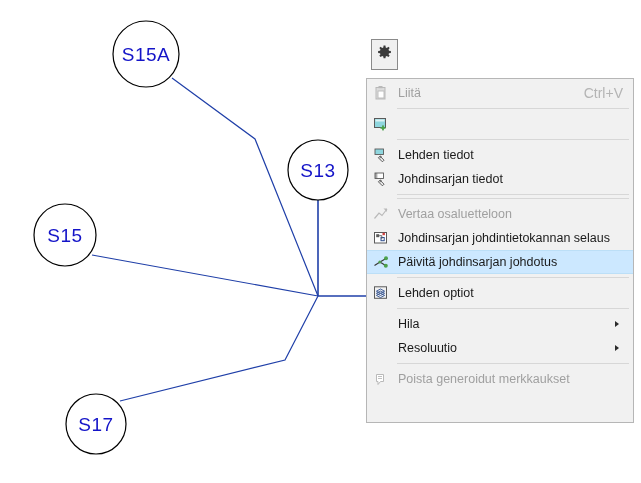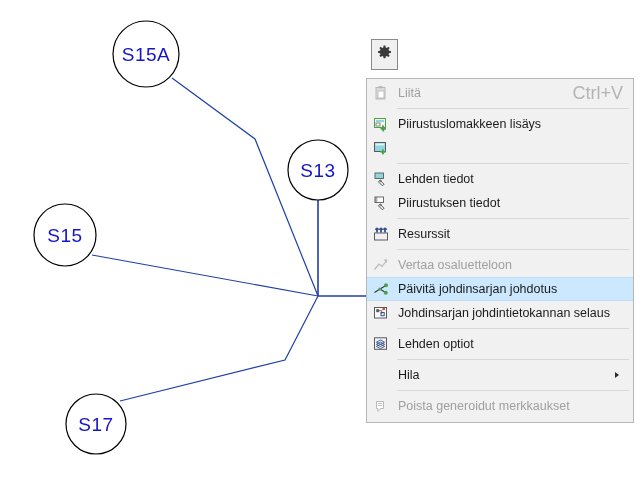--- a/index.html
+++ b/index.html
@@ -90,21 +90,21 @@
     align-items: center;
     justify-content: center;
   }
   .menu-item .mi-label {
     flex: 1;
     font-size: 12.5px;
     line-height: 24px;
     padding-left: 3px;
   }
   .menu-item .mi-accel {
-    font-size: 18px;
+    font-size: 14px;
     color: #6d6d6d;
     padding-left: 14px;
     padding-right: 4px;
   }
   .menu-item .mi-arrow {
     width: 12px;
     display: flex;
     align-items: center;
     justify-content: center;
     padding-right: 4px;
@@ -187,33 +187,20 @@
            <rect x="5" y="6" width="6" height="7" fill="#ffffff" stroke="#b9b9b9" stroke-width="0.9"></rect>
           </svg>
         </span>
         <span class="mi-label">Liitä</span>
         <span class="mi-accel">Ctrl+V</span>
       </li>
       <li class="menu-sep"></li>
       <li class="menu-item">
         <span class="mi-icon">
           <svg width="16" height="16" viewBox="0 0 16 16">
-            <rect x="1.5" y="2.5" width="11" height="9" fill="#f7f4e8" stroke="#4ca14c" stroke-width="1"></rect>
-           <rect x="3" y="4" width="8" height="2" fill="#8fd6de"></rect>
-           <rect x="3" y="7" width="4" height="3" fill="#ffffff" stroke="#5a5a5a" stroke-width="0.7"></rect>
-           <path d="M8.5 12.5h2v-2h2v2h2v2h-2v2h-2v-2h-2z" fill="#4ca14c" transform="translate(-2,-2) scale(0.85) translate(3,4)"></path>
-           <rect x="7.5" y="11" width="5" height="1.8" fill="#4ca14c"></rect>
-           <rect x="9.1" y="9.4" width="1.8" height="5" fill="#4ca14c"></rect>
-          </svg>
-        </span>
-        <span class="mi-label">Piirustuslomakkeen lisäys</span>
-      </li>
-      <li class="menu-item">
-        <span class="mi-icon">
-          <svg width="16" height="16" viewBox="0 0 16 16">
             <rect x="1.5" y="2.5" width="11" height="9" fill="#8fd6de" stroke="#5a5a5a" stroke-width="1"></rect>
            <rect x="2.5" y="3.5" width="9" height="2" fill="#ffffff" opacity="0.7"></rect>
            <rect x="7.5" y="11" width="5" height="1.8" fill="#4ca14c"></rect>
            <rect x="9.1" y="9.4" width="1.8" height="5" fill="#4ca14c"></rect>
           </svg>
         </span>
       </li>
       <li class="menu-sep"></li>
       <li class="menu-item">
         <span class="mi-icon">
@@ -227,87 +214,83 @@
       </li>
       <li class="menu-item">
         <span class="mi-icon">
           <svg width="16" height="16" viewBox="0 0 16 16">
             <rect x="2" y="2" width="8.5" height="5.5" fill="#ffffff" stroke="#5a5a5a" stroke-width="0.9"></rect>
            <rect x="2" y="2" width="2.4" height="5.5" fill="#5a5a5a" opacity="0.5"></rect>
            <path d="M7 9.2l4 4-1.6 1.6-4-4z" fill="none" stroke="#5a5a5a" stroke-width="1"></path>
            <circle cx="7.6" cy="9.9" r="0.8" fill="none" stroke="#5a5a5a" stroke-width="0.8"></circle>
           </svg>
         </span>
-        <span class="mi-label">Piirustuksen tiedot</span>
-      </li>
-      <li class="menu-sep"></li>
-      <li class="menu-item">
-        <span class="mi-icon">
-          <svg width="16" height="16" viewBox="0 0 16 16">
-            <rect x="1.5" y="7" width="13" height="7" fill="none" stroke="#5a5a5a" stroke-width="1"></rect>
-           <path d="M4 6.5V2m0 0l-1.6 1.8M4 2l1.6 1.8" stroke="#2f4f8f" stroke-width="1.7" fill="none"></path>
-           <path d="M8 6.5V2m0 0l-1.6 1.8M8 2l1.6 1.8" stroke="#2f4f8f" stroke-width="1.7" fill="none"></path>
-           <path d="M12 6.5V2m0 0l-1.6 1.8M12 2l1.6 1.8" stroke="#2f4f8f" stroke-width="1.7" fill="none"></path>
-          </svg>
-        </span>
-        <span class="mi-label">Resurssit</span>
-      </li>
+        <span class="mi-label">Johdinsarjan tiedot</span>
+      </li>
+      <li class="menu-sep"></li>
       <li class="menu-sep"></li>
       <li class="menu-item disabled">
         <span class="mi-icon">
           <svg width="16" height="16" viewBox="0 0 16 16">
             <path d="M1.5 12.5L6 7l3 2.5 5-6.5" fill="none" stroke="#b9b9b9" stroke-width="1.2"></path>
            <path d="M10.5 2.5h3.5v3.5z" fill="#b9b9b9"></path>
           </svg>
         </span>
         <span class="mi-label">Vertaa osaluetteloon</span>
-      </li>
-      <li class="menu-item highlighted">
-        <span class="mi-icon">
-          <svg width="16" height="16" viewBox="0 0 16 16">
-            <path d="M1.5 11.5L7 8 13 4.5M7 8l5.5 3.5" fill="none" stroke="#3a3a3a" stroke-width="1.2"></path>
-           <circle cx="13" cy="4.2" r="2" fill="#4ca14c"></circle>
-           <circle cx="12.8" cy="11.8" r="2" fill="#4ca14c"></circle>
-           <circle cx="6.8" cy="8" r="1.5" fill="#4ca14c"></circle>
-          </svg>
-        </span>
-        <span class="mi-label">Päivitä johdinsarjan johdotus</span>
       </li>
       <li class="menu-item">
         <span class="mi-icon">
           <svg width="16" height="16" viewBox="0 0 16 16">
             <rect x="1.5" y="2.5" width="12" height="10.5" fill="#ffffff" stroke="#5a5a5a" stroke-width="1"></rect>
            <rect x="3.2" y="4.2" width="3" height="3" fill="#5a5a5a"></rect>
            <rect x="8" y="7.5" width="3.2" height="3.2" fill="none" stroke="#2f4f8f" stroke-width="1"></rect>
            <path d="M6.2 5.7h2.6v3.4" fill="none" stroke="#5a5a5a" stroke-width="0.9"></path>
            <rect x="9.5" y="2.8" width="2.4" height="2.4" fill="#d04040"></rect>
           </svg>
         </span>
         <span class="mi-label">Johdinsarjan johdintietokannan selaus</span>
       </li>
+      <li class="menu-item highlighted">
+        <span class="mi-icon">
+          <svg width="16" height="16" viewBox="0 0 16 16">
+            <path d="M1.5 11.5L7 8 13 4.5M7 8l5.5 3.5" fill="none" stroke="#3a3a3a" stroke-width="1.2"></path>
+           <circle cx="13" cy="4.2" r="2" fill="#4ca14c"></circle>
+           <circle cx="12.8" cy="11.8" r="2" fill="#4ca14c"></circle>
+           <circle cx="6.8" cy="8" r="1.5" fill="#4ca14c"></circle>
+          </svg>
+        </span>
+        <span class="mi-label">Päivitä johdinsarjan johdotus</span>
+      </li>
       <li class="menu-sep"></li>
       <li class="menu-item">
         <span class="mi-icon">
           <svg width="16" height="16" viewBox="0 0 16 16">
             <rect x="1.5" y="1.8" width="12" height="11.5" fill="none" stroke="#5a5a5a" stroke-width="1"></rect>
            <path d="M3.4 6.2L7.5 4l4.1 2.2-4.1 2.2z" fill="none" stroke="#2f4f8f" stroke-width="0.9"></path>
            <path d="M3.4 8.3L7.5 6.1l4.1 2.2-4.1 2.2z" fill="none" stroke="#2f4f8f" stroke-width="0.9"></path>
            <path d="M3.4 10.4L7.5 8.2l4.1 2.2-4.1 2.2z" fill="none" stroke="#2f4f8f" stroke-width="0.9"></path>
           </svg>
         </span>
         <span class="mi-label">Lehden optiot</span>
       </li>
       <li class="menu-sep"></li>
       <li class="menu-item noicon">
         <span class="mi-icon"></span>
         <span class="mi-label">Hila</span>
         <span class="mi-arrow">
           <span class="arrow-glyph"></span>
         </span>
       </li>
+      <li class="menu-item noicon">
+        <span class="mi-icon"></span>
+        <span class="mi-label">Resoluutio</span>
+        <span class="mi-arrow">
+          <span class="arrow-glyph"></span>
+        </span>
+      </li>
       <li class="menu-sep"></li>
       <li class="menu-item disabled">
         <span class="mi-icon">
           <svg width="16" height="16" viewBox="0 0 16 16">
             <path d="M3.5 3.5h7v7h-3l-2.5 3v-3h-1.5z" fill="#ffffff" stroke="#b9b9b9" stroke-width="1"></path>
            <path d="M5 5.5h4M5 7.5h4" stroke="#b9b9b9" stroke-width="0.9"></path>
           </svg>
         </span>
         <span class="mi-label">Poista generoidut merkkaukset</span>
       </li>

